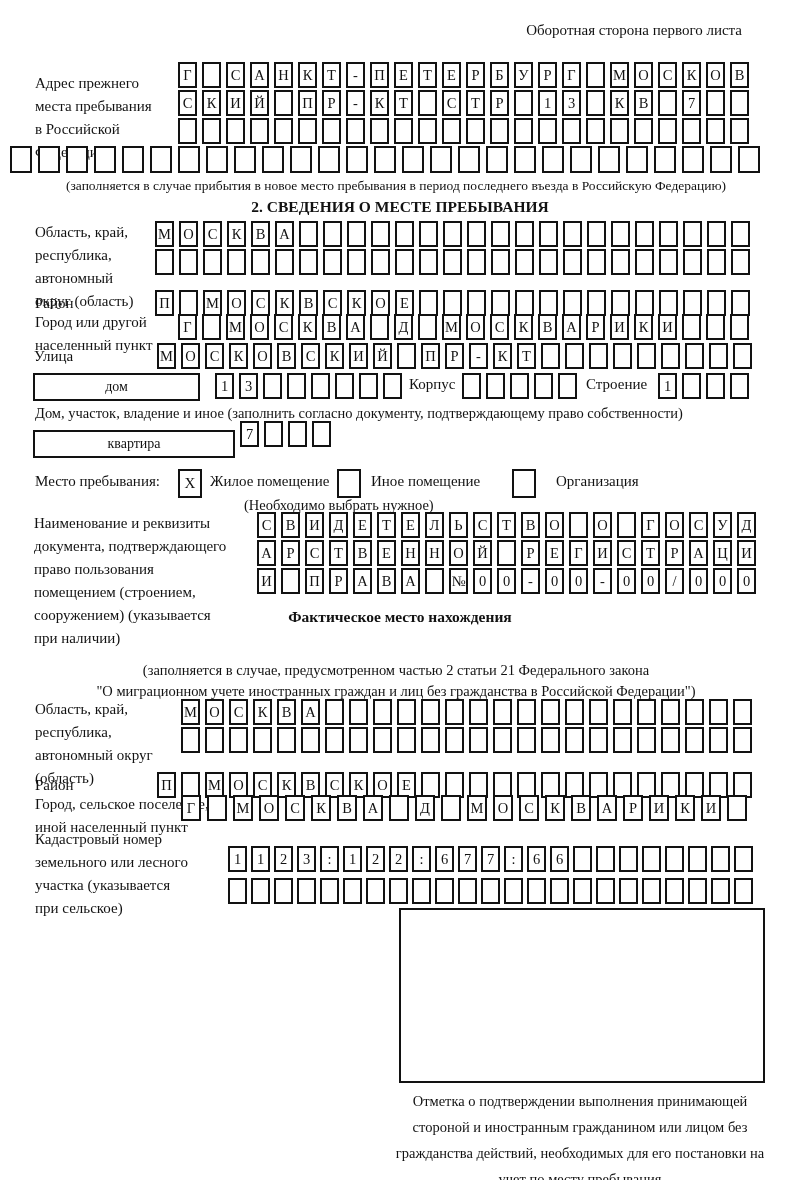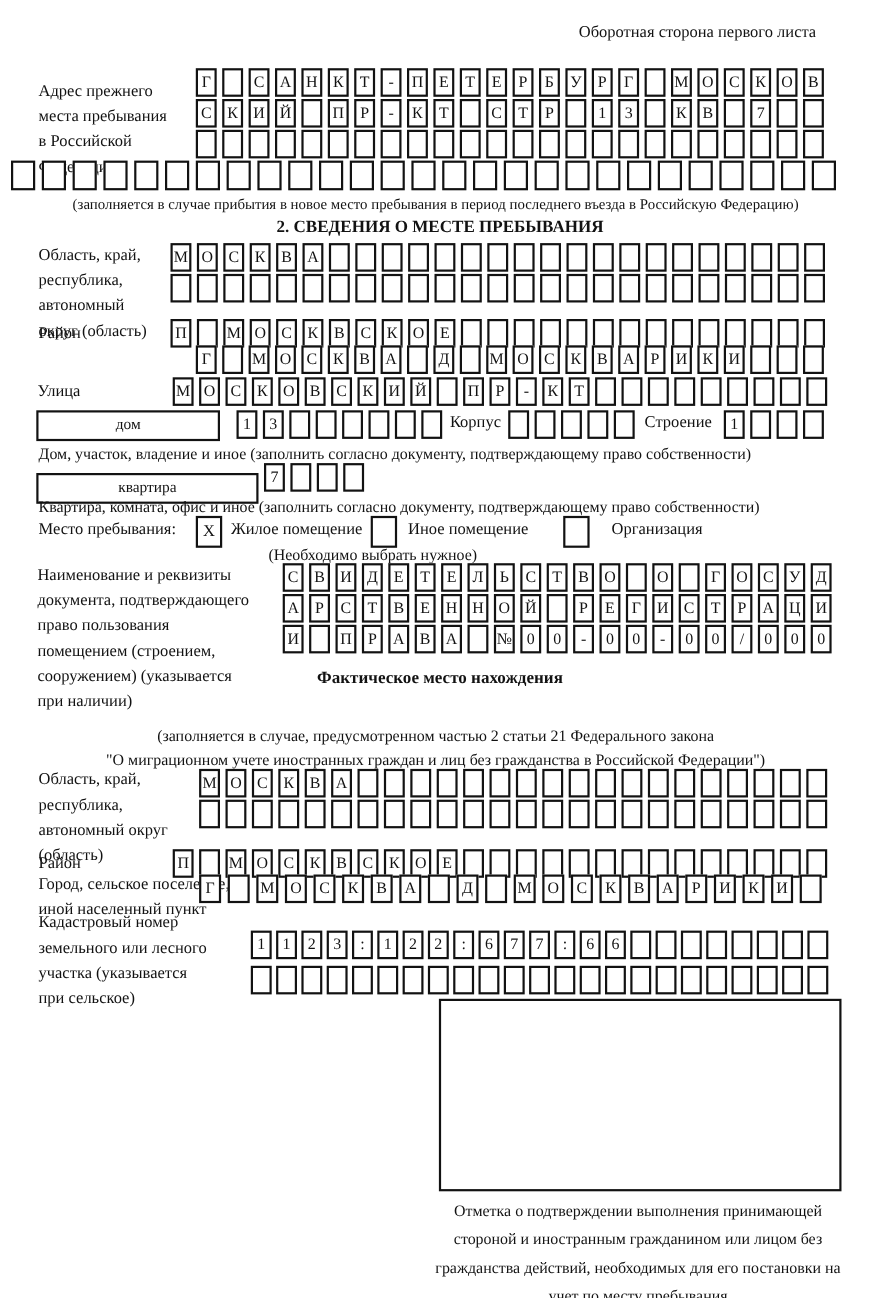--- a/index.html
+++ b/index.html
@@ -59,36 +59,37 @@
   <div class="lbl" style="left:35px; top:221px; width:125px;">Область, край,
 республика,
 автономный
 округ (область)</div>
   <div class="boxrow" style="left:155px; top:221px;"><span class="cbox">М</span><span class="cbox">О</span><span class="cbox">С</span><span class="cbox">К</span><span class="cbox">В</span><span class="cbox">А</span><span class="cbox"></span><span class="cbox"></span><span class="cbox"></span><span class="cbox"></span><span class="cbox"></span><span class="cbox"></span><span class="cbox"></span><span class="cbox"></span><span class="cbox"></span><span class="cbox"></span><span class="cbox"></span><span class="cbox"></span><span class="cbox"></span><span class="cbox"></span><span class="cbox"></span><span class="cbox"></span><span class="cbox"></span><span class="cbox"></span><span class="cbox"></span></div>
   <div class="boxrow" style="left:155px; top:249px;"><span class="cbox"></span><span class="cbox"></span><span class="cbox"></span><span class="cbox"></span><span class="cbox"></span><span class="cbox"></span><span class="cbox"></span><span class="cbox"></span><span class="cbox"></span><span class="cbox"></span><span class="cbox"></span><span class="cbox"></span><span class="cbox"></span><span class="cbox"></span><span class="cbox"></span><span class="cbox"></span><span class="cbox"></span><span class="cbox"></span><span class="cbox"></span><span class="cbox"></span><span class="cbox"></span><span class="cbox"></span><span class="cbox"></span><span class="cbox"></span><span class="cbox"></span></div>
 
   <div class="lbl" style="left:35px; top:292px;">Район</div>
   <div class="boxrow" style="left:155px; top:290px;"><span class="cbox">П</span><span class="cbox"></span><span class="cbox">М</span><span class="cbox">О</span><span class="cbox">С</span><span class="cbox">К</span><span class="cbox">В</span><span class="cbox">С</span><span class="cbox">К</span><span class="cbox">О</span><span class="cbox">Е</span><span class="cbox"></span><span class="cbox"></span><span class="cbox"></span><span class="cbox"></span><span class="cbox"></span><span class="cbox"></span><span class="cbox"></span><span class="cbox"></span><span class="cbox"></span><span class="cbox"></span><span class="cbox"></span><span class="cbox"></span><span class="cbox"></span><span class="cbox"></span></div>
 
+  <div class="lbl" style="left:35px; top:311px; width:145px;">Город или другой
+населенный пункт</div>
   <div class="boxrow" style="left:178px; top:314px;"><span class="cbox">Г</span><span class="cbox"></span><span class="cbox">М</span><span class="cbox">О</span><span class="cbox">С</span><span class="cbox">К</span><span class="cbox">В</span><span class="cbox">А</span><span class="cbox"></span><span class="cbox">Д</span><span class="cbox"></span><span class="cbox">М</span><span class="cbox">О</span><span class="cbox">С</span><span class="cbox">К</span><span class="cbox">В</span><span class="cbox">А</span><span class="cbox">Р</span><span class="cbox">И</span><span class="cbox">К</span><span class="cbox">И</span><span class="cbox"></span><span class="cbox"></span><span class="cbox"></span></div>
 
   <div class="lbl" style="left:34px; top:345px;">Улица</div>
   <div class="boxrow" style="left:157px; top:343px;"><span class="cbox">М</span><span class="cbox">О</span><span class="cbox">С</span><span class="cbox">К</span><span class="cbox">О</span><span class="cbox">В</span><span class="cbox">С</span><span class="cbox">К</span><span class="cbox">И</span><span class="cbox">Й</span><span class="cbox"></span><span class="cbox">П</span><span class="cbox">Р</span><span class="cbox">-</span><span class="cbox">К</span><span class="cbox">Т</span><span class="cbox"></span><span class="cbox"></span><span class="cbox"></span><span class="cbox"></span><span class="cbox"></span><span class="cbox"></span><span class="cbox"></span><span class="cbox"></span><span class="cbox"></span></div>
 
   <div class="widebox" style="left:33px; top:373px; width:167px;">дом</div>
   <div class="boxrow" style="left:215px; top:373px;"><span class="cbox">1</span><span class="cbox">3</span><span class="cbox"></span><span class="cbox"></span><span class="cbox"></span><span class="cbox"></span><span class="cbox"></span><span class="cbox"></span></div>
   <div class="inline-lbl" style="left:409px; top:376px;">Корпус</div>
   <div class="boxrow" style="left:462px; top:373px;"><span class="cbox"></span><span class="cbox"></span><span class="cbox"></span><span class="cbox"></span><span class="cbox"></span></div>
   <div class="inline-lbl" style="left:586px; top:376px;">Строение</div>
   <div class="boxrow" style="left:658px; top:373px;"><span class="cbox">1</span><span class="cbox"></span><span class="cbox"></span><span class="cbox"></span></div>
   <div class="note" style="left:35px; top:403px; font-size:14.5px;">Дом, участок, владение и иное (заполнить согласно документу, подтверждающему право собственности)</div>
 
   <div class="widebox" style="left:33px; top:430px; width:202px;">квартира</div>
   <div class="boxrow" style="left:240px; top:421px;"><span class="cbox">7</span><span class="cbox"></span><span class="cbox"></span><span class="cbox"></span></div>
-  <div class="note" style="left:35px; top:451px; font-size:14.5px;">Квартира, комната, офис и иное (заполнить согласно документу, подтверждающему право собственности)</div>
 
   <div class="inline-lbl" style="left:35px; top:473px;">Место пребывания:</div>
   <div class="chk" style="left:178px; top:469px;">X</div>
   <div class="inline-lbl" style="left:210px; top:473px;">Жилое помещение</div>
   <div class="chk" style="left:337px; top:469px;"></div>
   <div class="inline-lbl" style="left:371px; top:473px;">Иное помещение</div>
   <div class="chk" style="left:512px; top:469px;"></div>
   <div class="inline-lbl" style="left:556px; top:473px;">Организация</div>
   <div class="note" style="left:244px; top:495px; font-size:14.5px;">(Необходимо выбрать нужное)</div>
 

